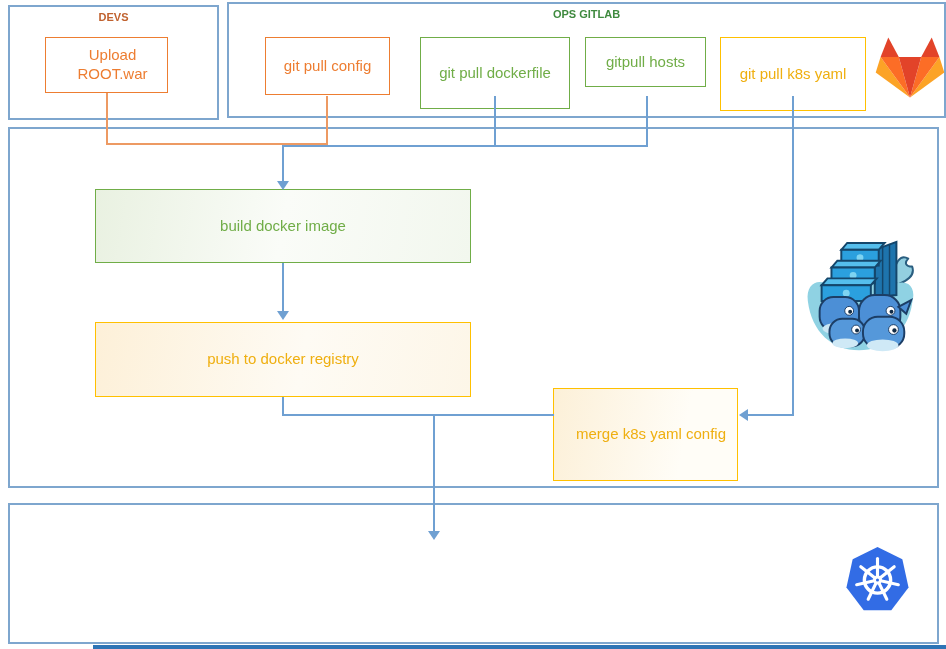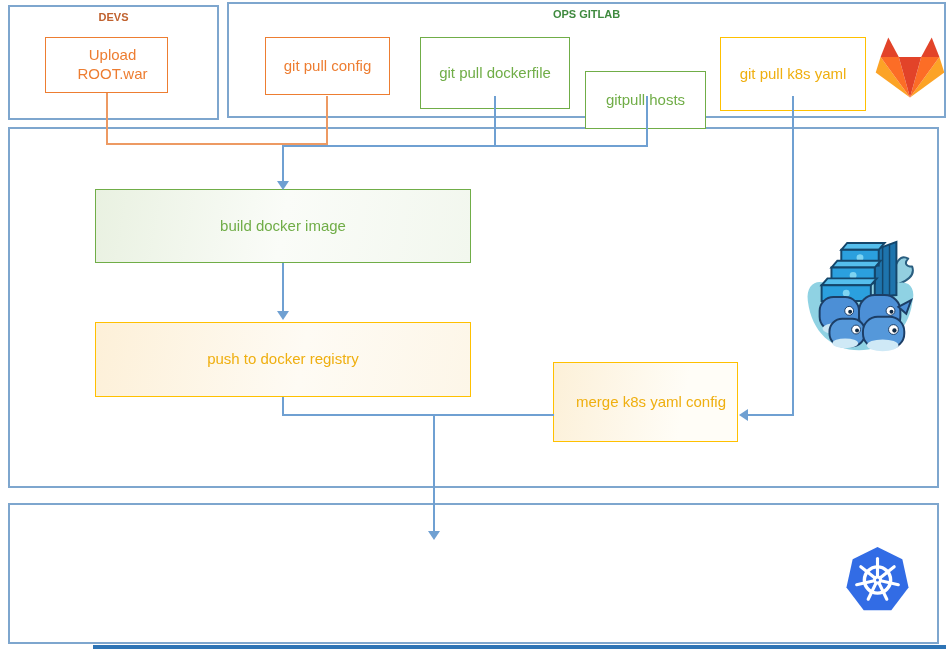--- a/index.html
+++ b/index.html
@@ -53,37 +53,37 @@
   </div>
 
   <div class="node orange" style="left:265px;top:37px;width:125px;height:58px;text-align:right;">
     <span>git pull config</span>
   </div>
 
   <div class="node green" style="left:420px;top:37px;width:150px;height:72px;">
     <span>git pull dockerfile</span>
   </div>
 
-  <div class="node green" style="left:585px;top:37px;width:121px;height:58px;margin-top:34px;">
+  <div class="node green" style="left:585px;top:37px;width:121px;height:50px;">
     <span>gitpull hosts</span>
   </div>
 
   <div class="node gold" style="left:720px;top:37px;width:146px;height:74px;">
     <span>git pull k8s yaml</span>
   </div>
 
   <div class="node green grad-green" style="left:95px;top:189px;width:376px;height:74px;">
     <span>build docker image</span>
   </div>
 
   <div class="node gold grad-cream" style="left:95px;top:322px;width:376px;height:75px;">
     <span>push to docker registry</span>
   </div>
 
-  <div class="node gold grad-cream2" style="left:553px;top:362px;width:185px;height:80px;padding-left:11px;">
+  <div class="node gold grad-cream2" style="left:553px;top:388px;width:185px;height:93px;padding-left:11px;">
     <span>merge k8s yaml config</span>
   </div>
 
 
   <div class="vline orange-line" style="left:106px;top:93px;height:52px;"></div>
   <div class="hline orange-line" style="left:106px;top:143px;width:222px;"></div>
   <div class="vline orange-line" style="left:326px;top:96px;height:49px;"></div>
 
   <div class="vline blue-line" style="left:494px;top:96px;height:51px;"></div>
   <div class="vline blue-line" style="left:646px;top:96px;height:51px;"></div>

